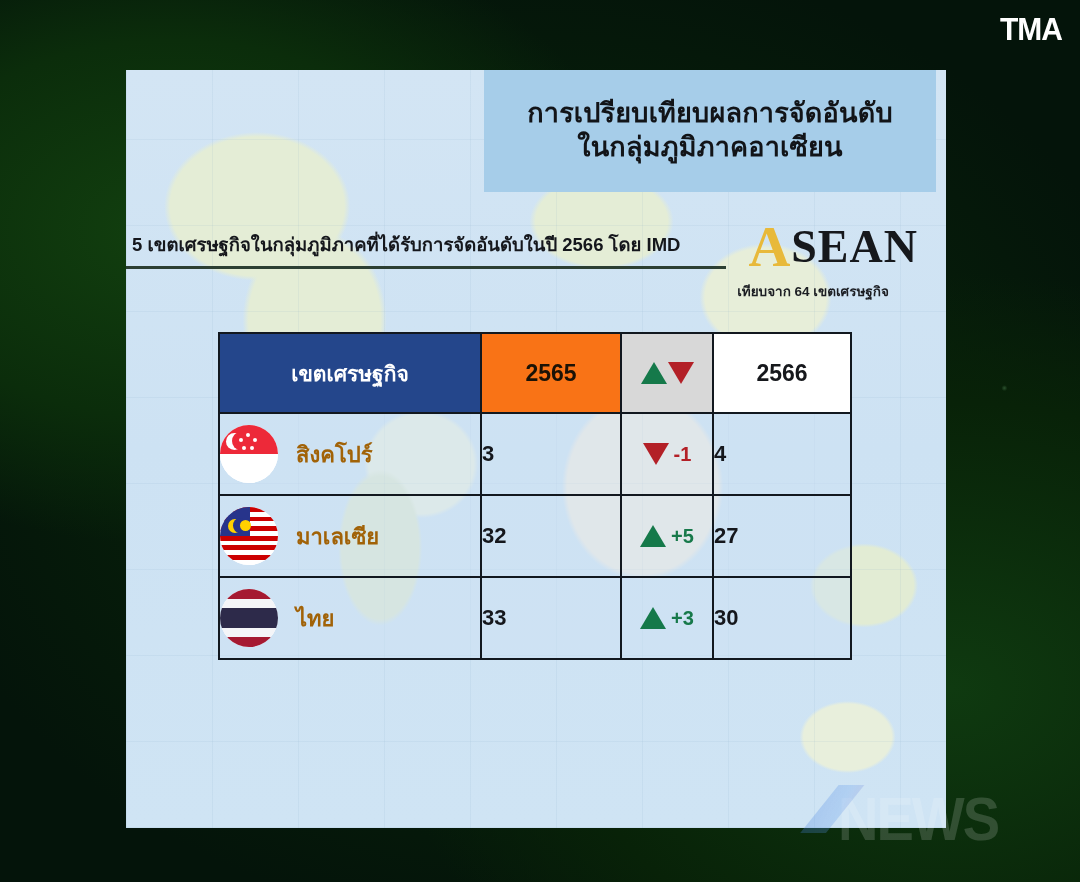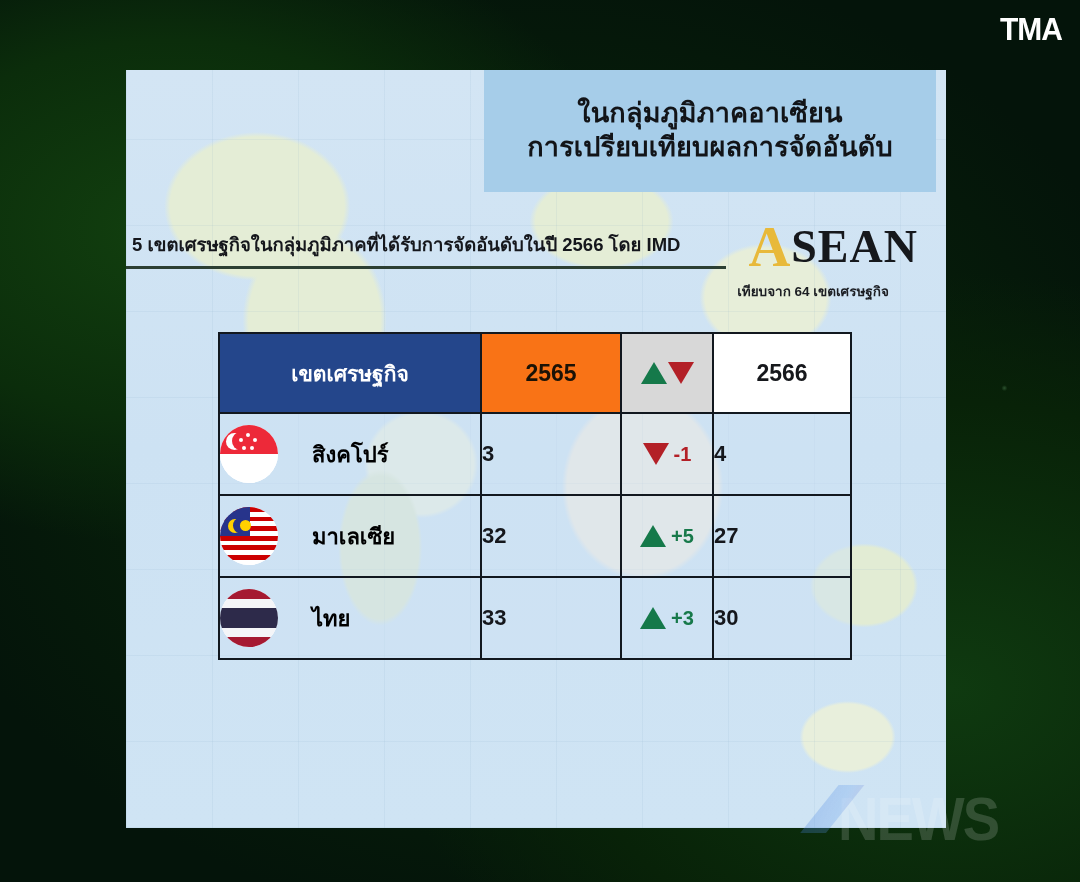--- a/index.html
+++ b/index.html
@@ -215,25 +215,24 @@
   td.c-econ {
     text-align: left;
     padding-left: 14px;
   }
   .econ-inner {
     display: flex;
     align-items: center;
     gap: 18px;
   }
   .econ-name {
-    color: #000000;
+    color: #a16207;
     font-size: 22px;
     font-weight: 700;
     font-family: "Liberation Sans", "DejaVu Sans", sans-serif;
-    margin-left: 16px;
   }
   td.c-num {
     color: #15171c;
     font-size: 22px;
     font-weight: 700;
   }
   td.c-change .chg-inner {
     display: flex;
     align-items: center;
     justify-content: center;
@@ -343,22 +342,22 @@
 <div id="stage">
   <div class="bg-specks"></div>
 
   <div id="tma-logo">TMA</div>
 
   <div id="card">
     <div class="map"></div>
     <div class="map-lines"></div>
 
     <div id="title-band">
+      <div class="tline">การเปรียบเทียบผลการจัดอันดับ</div>
       <div class="tline">ในกลุ่มภูมิภาคอาเซียน</div>
-      <div class="tline">การเปรียบเทียบผลการจัดอันดับ</div>
     </div>
 
     <div id="subtitle">5 เขตเศรษฐกิจในกลุ่มภูมิภาคที่ได้รับการจัดอันดับในปี 2566 โดย IMD</div>
     <div id="divider"></div>
 
     <div id="asean-mark">
       <div class="word"><span class="a">A</span><span>SEAN</span></div>
       <div class="sub">เทียบจาก 64 เขตเศรษฐกิจ</div>
     </div>
 

